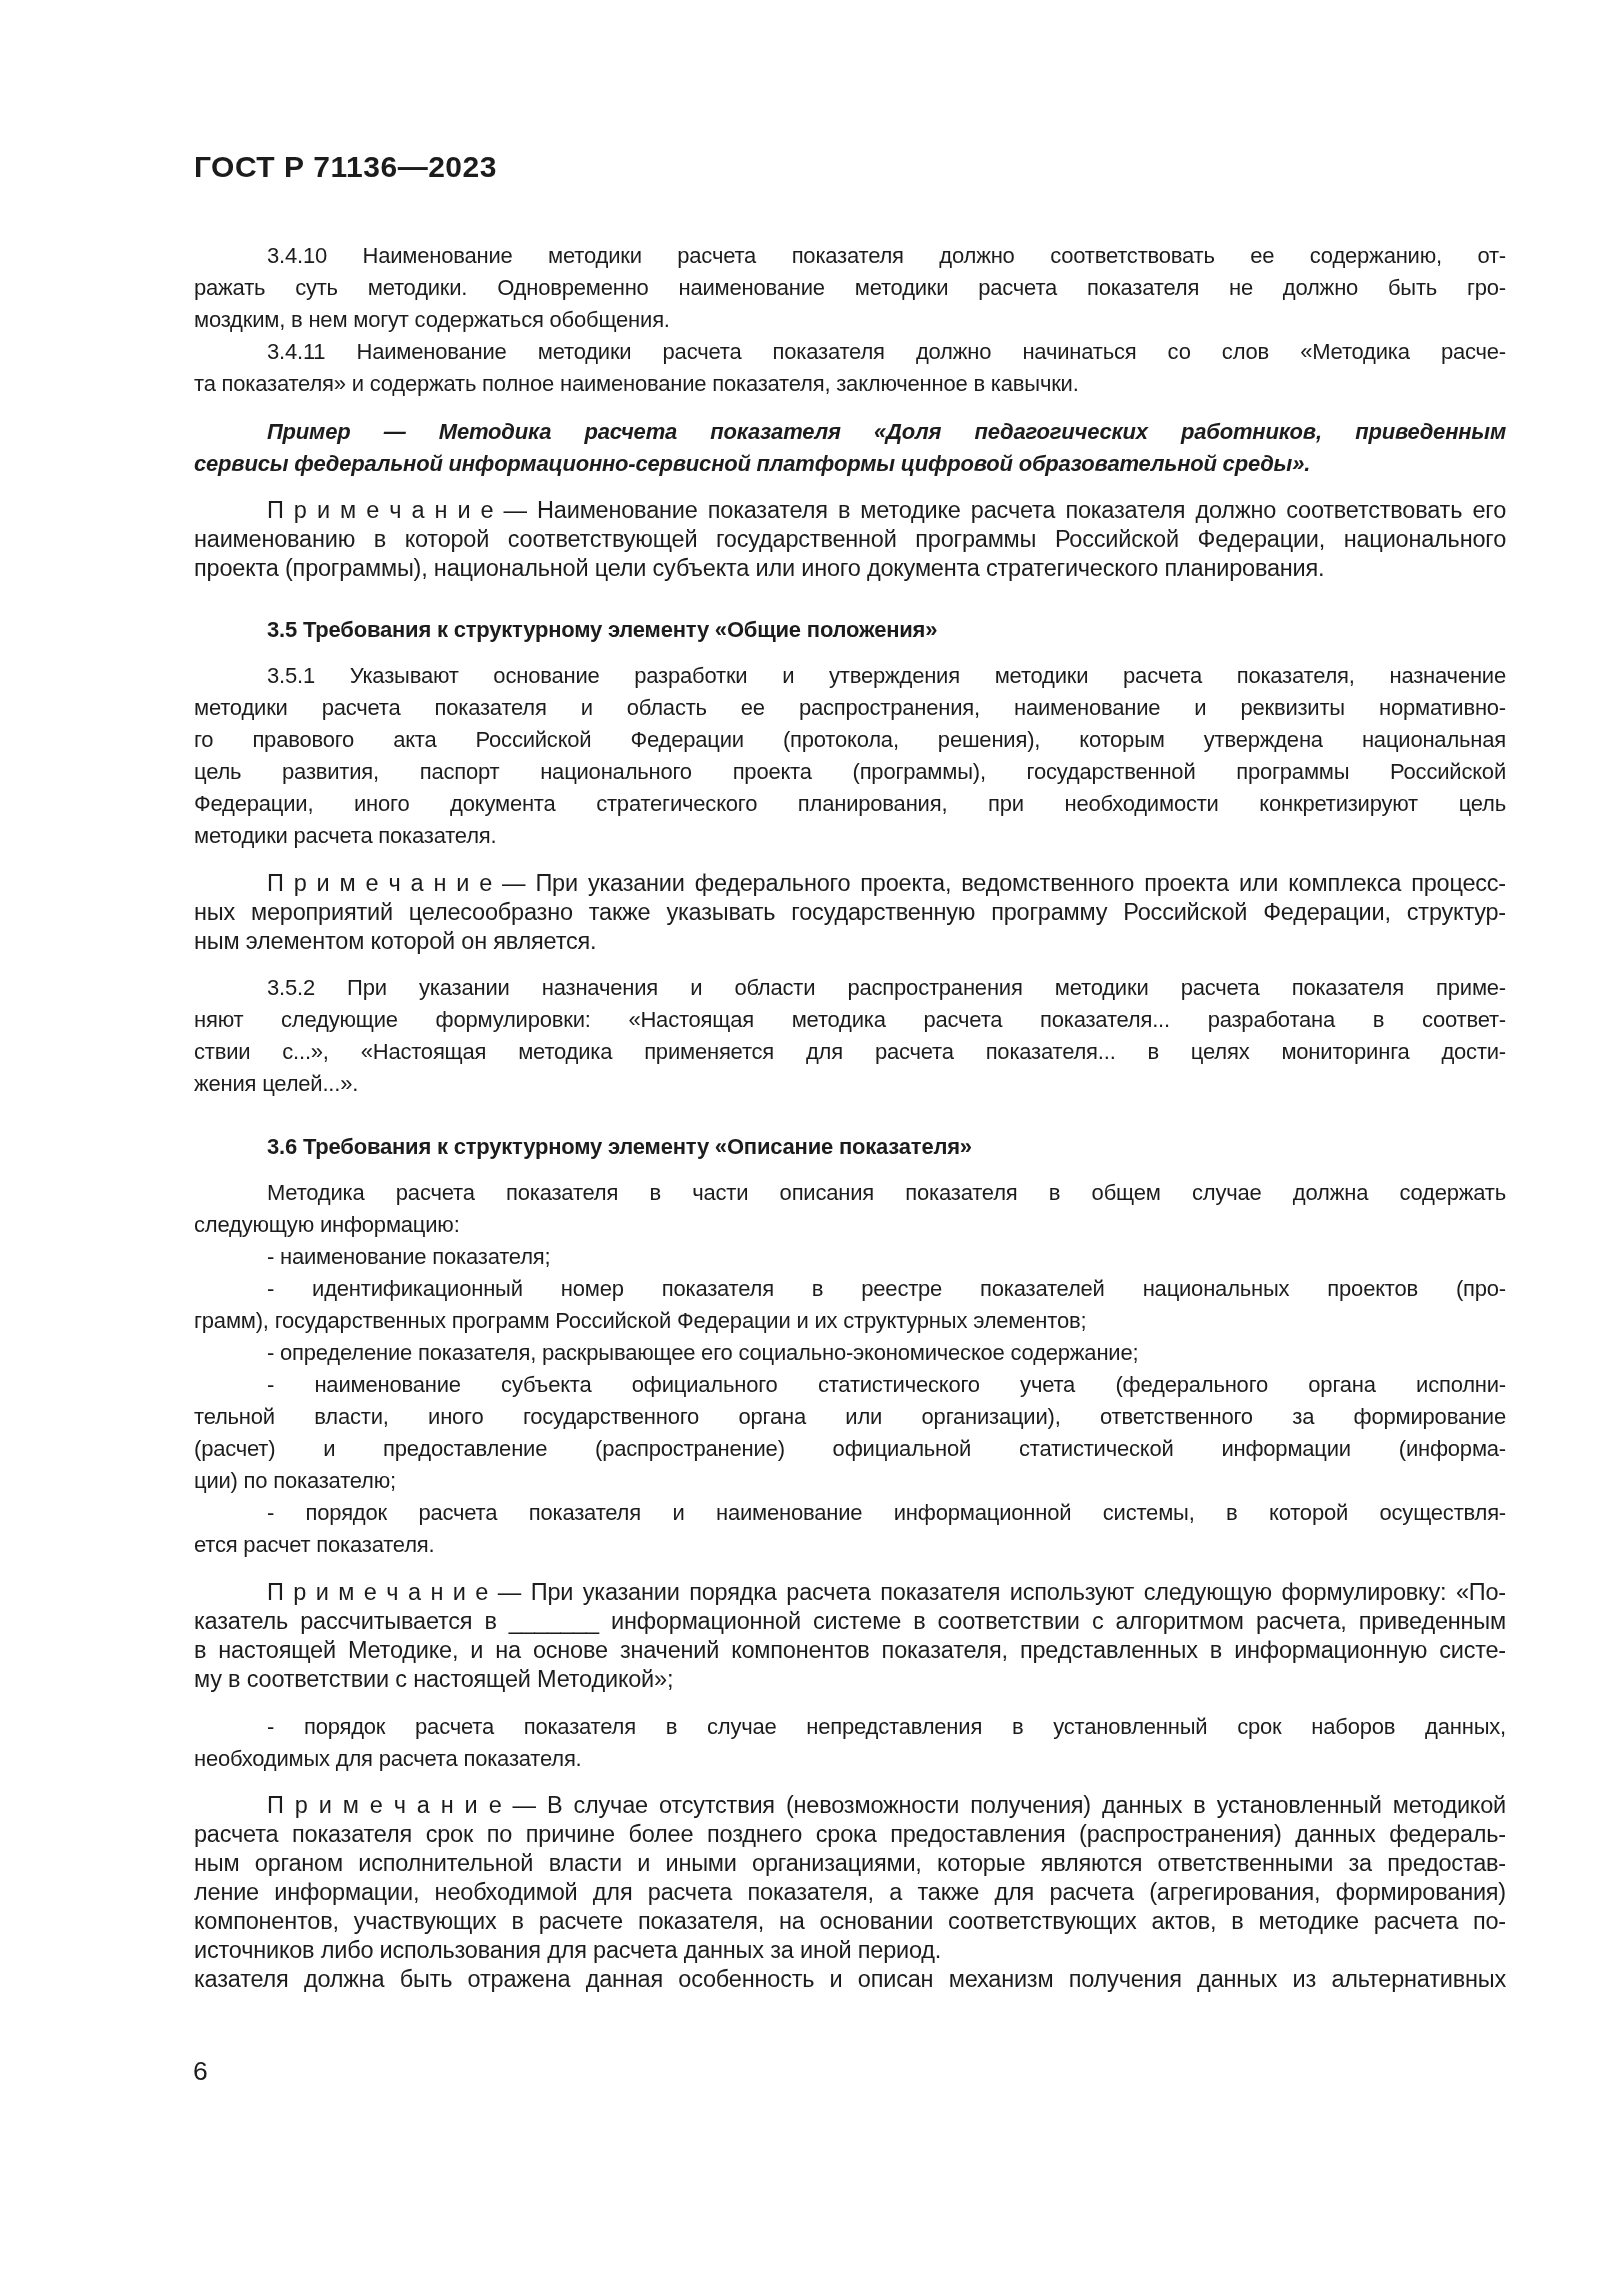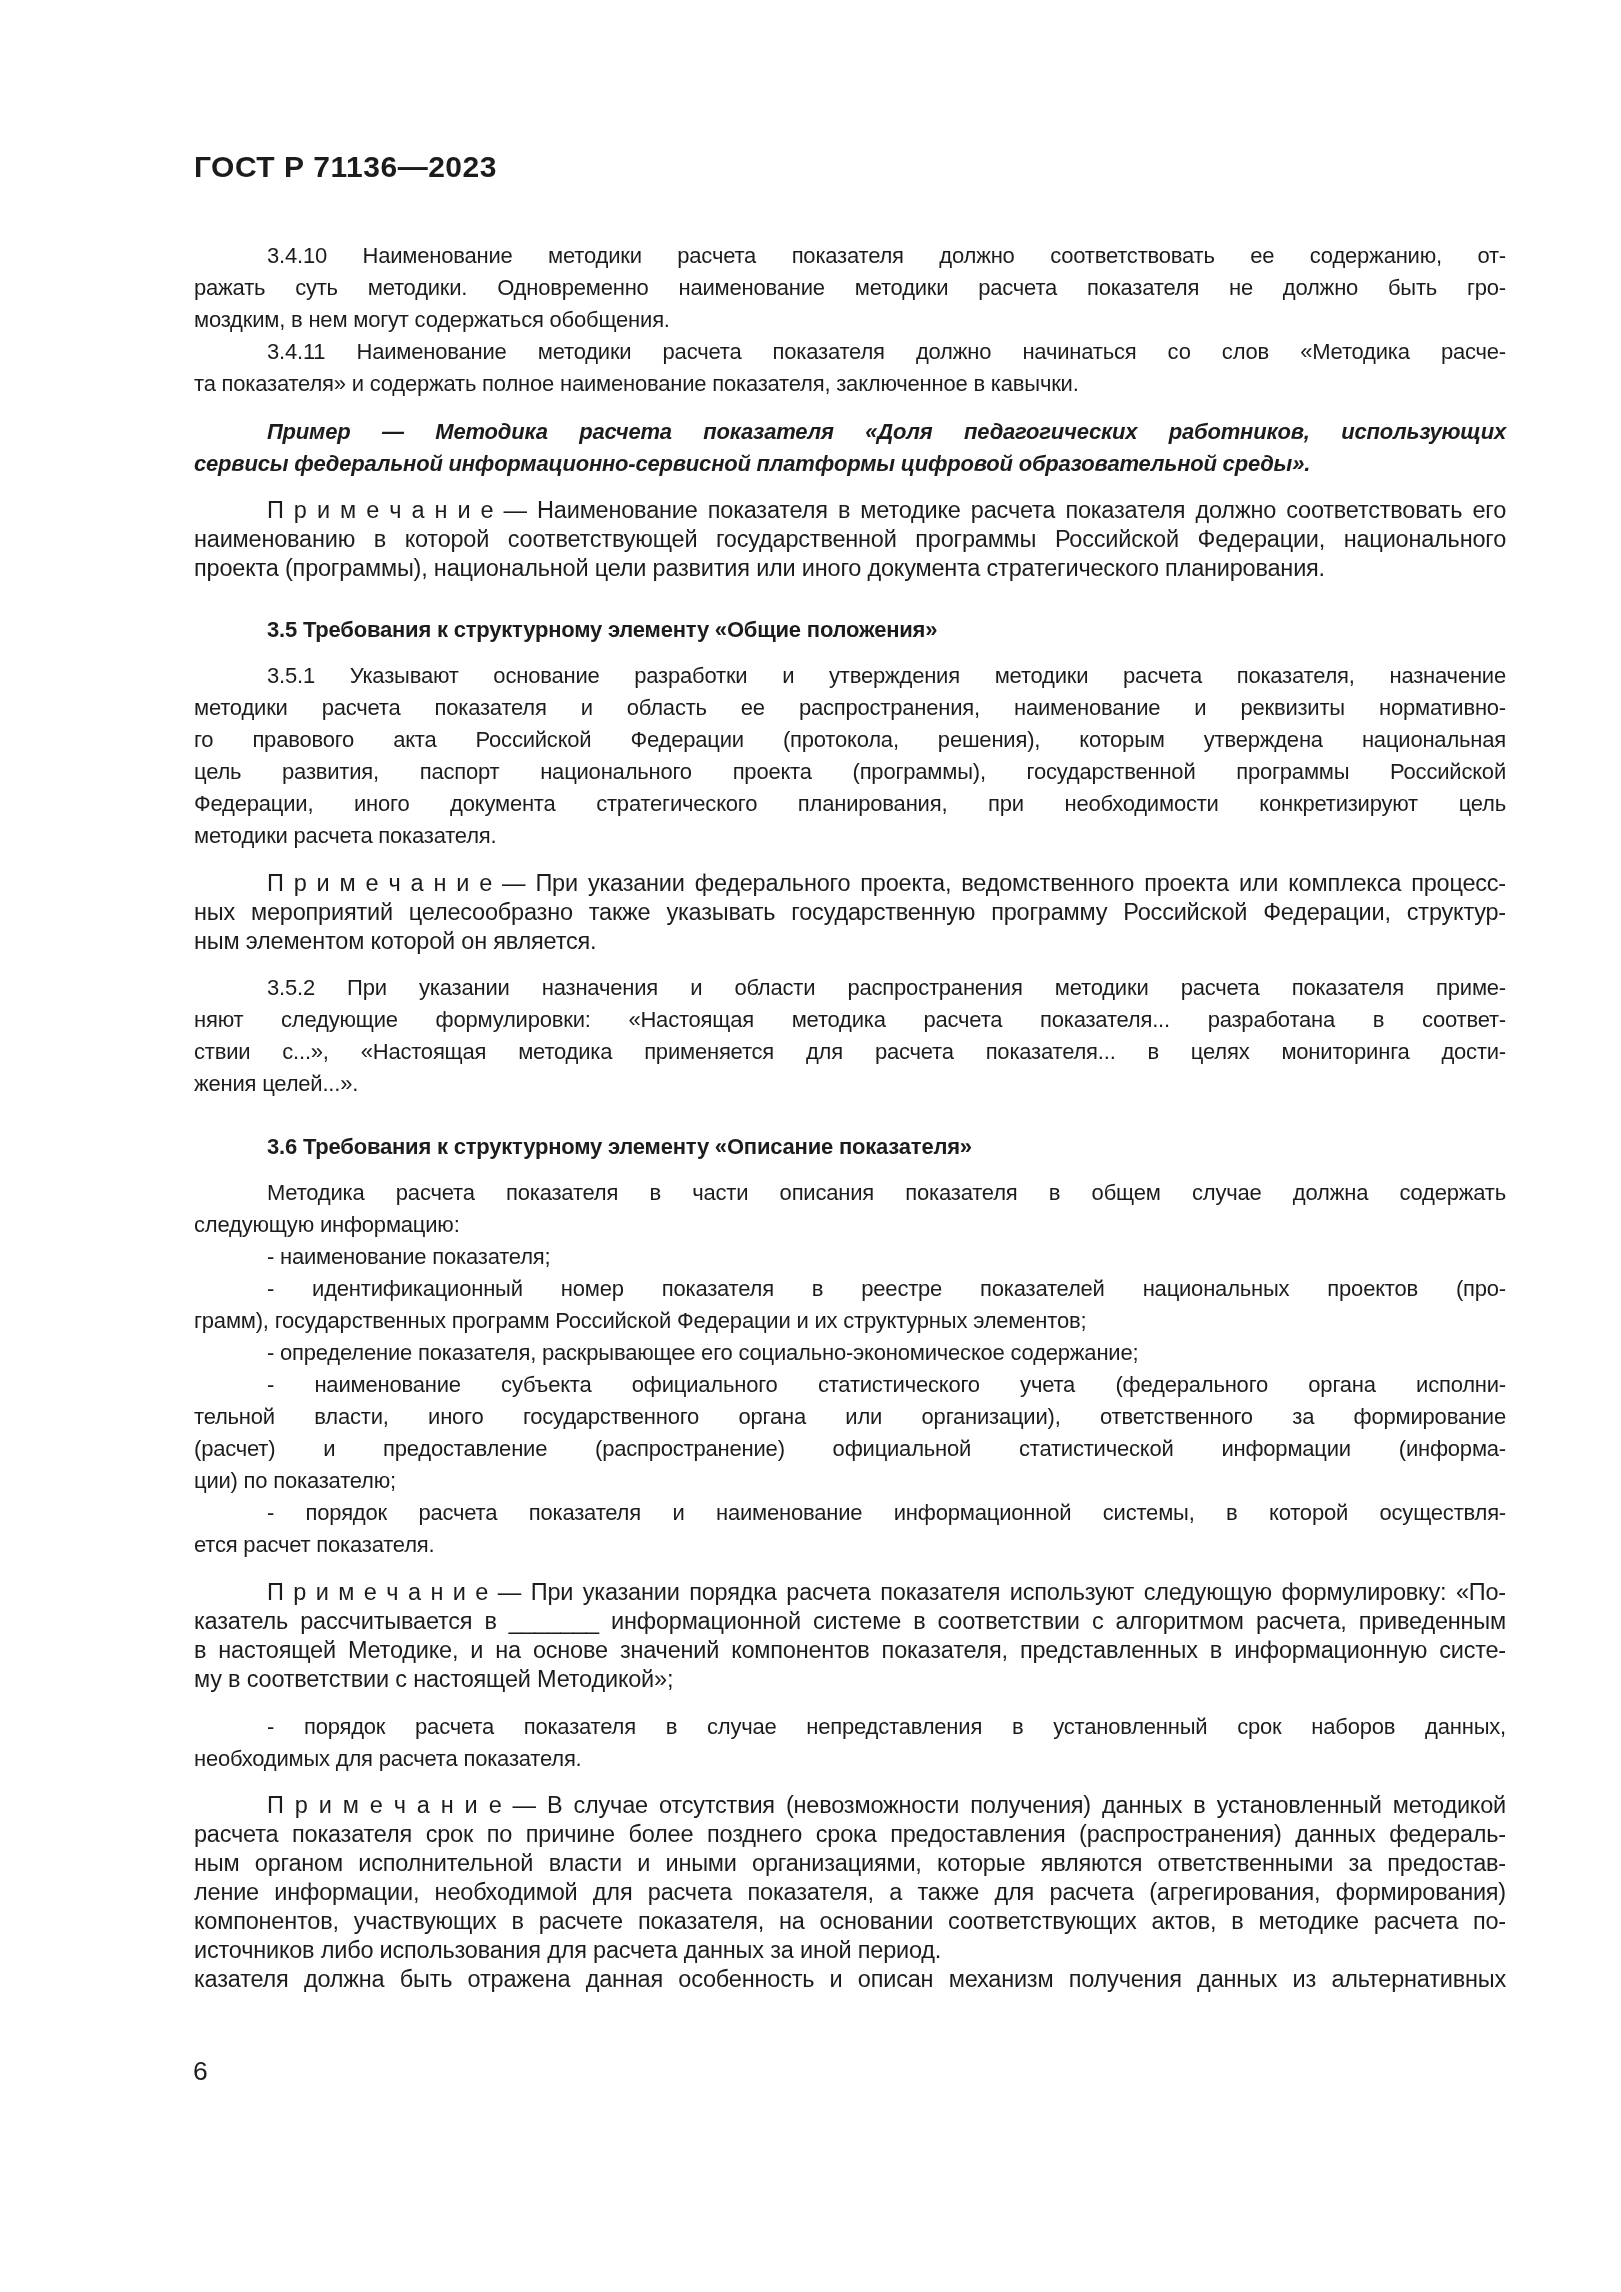--- a/index.html
+++ b/index.html
@@ -73,27 +73,27 @@
       <div class="block paragraph">
         <div class="line first">3.4.10 Наименование методики расчета показателя должно соответствовать ее содержанию, от-</div>
         <div class="line">ражать суть методики. Одновременно наименование методики расчета показателя не должно быть гро-</div>
         <div class="line last">моздким, в нем могут содержаться обобщения.</div>
       </div>
       <div class="block paragraph">
         <div class="line first">3.4.11 Наименование методики расчета показателя должно начинаться со слов «Методика расче-</div>
         <div class="line last">та показателя» и содержать полное наименование показателя, заключенное в кавычки.</div>
       </div>
       <div class="block example">
-        <div class="line first">Пример — Методика расчета показателя «Доля педагогических работников, использующих</div>
+        <div class="line first">Пример — Методика расчета показателя «Доля педагогических работников, приведенным</div>
         <div class="line last">сервисы федеральной информационно-сервисной платформы цифровой образовательной среды».</div>
       </div>
       <div class="block note">
         <div class="line first">П р и м е ч а н и е  — Наименование показателя в методике расчета показателя должно соответствовать его</div>
         <div class="line">наименованию в которой соответствующей государственной программы Российской Федерации, национального</div>
-        <div class="line last">проекта (программы), национальной цели развития или иного документа стратегического планирования.</div>
+        <div class="line last">проекта (программы), национальной цели субъекта или иного документа стратегического планирования.</div>
       </div>
       <div class="block heading">
         <div class="line first last">3.5 Требования к структурному элементу «Общие положения»</div>
       </div>
       <div class="block paragraph">
         <div class="line first">3.5.1 Указывают основание разработки и утверждения методики расчета показателя, назначение</div>
         <div class="line">методики расчета показателя и область ее распространения, наименование и реквизиты нормативно-</div>
         <div class="line">го правового акта Российской Федерации (протокола, решения), которым утверждена национальная</div>
         <div class="line">цель развития, паспорт национального проекта (программы), государственной программы Российской</div>
         <div class="line">Федерации, иного документа стратегического планирования, при необходимости конкретизируют цель</div>

